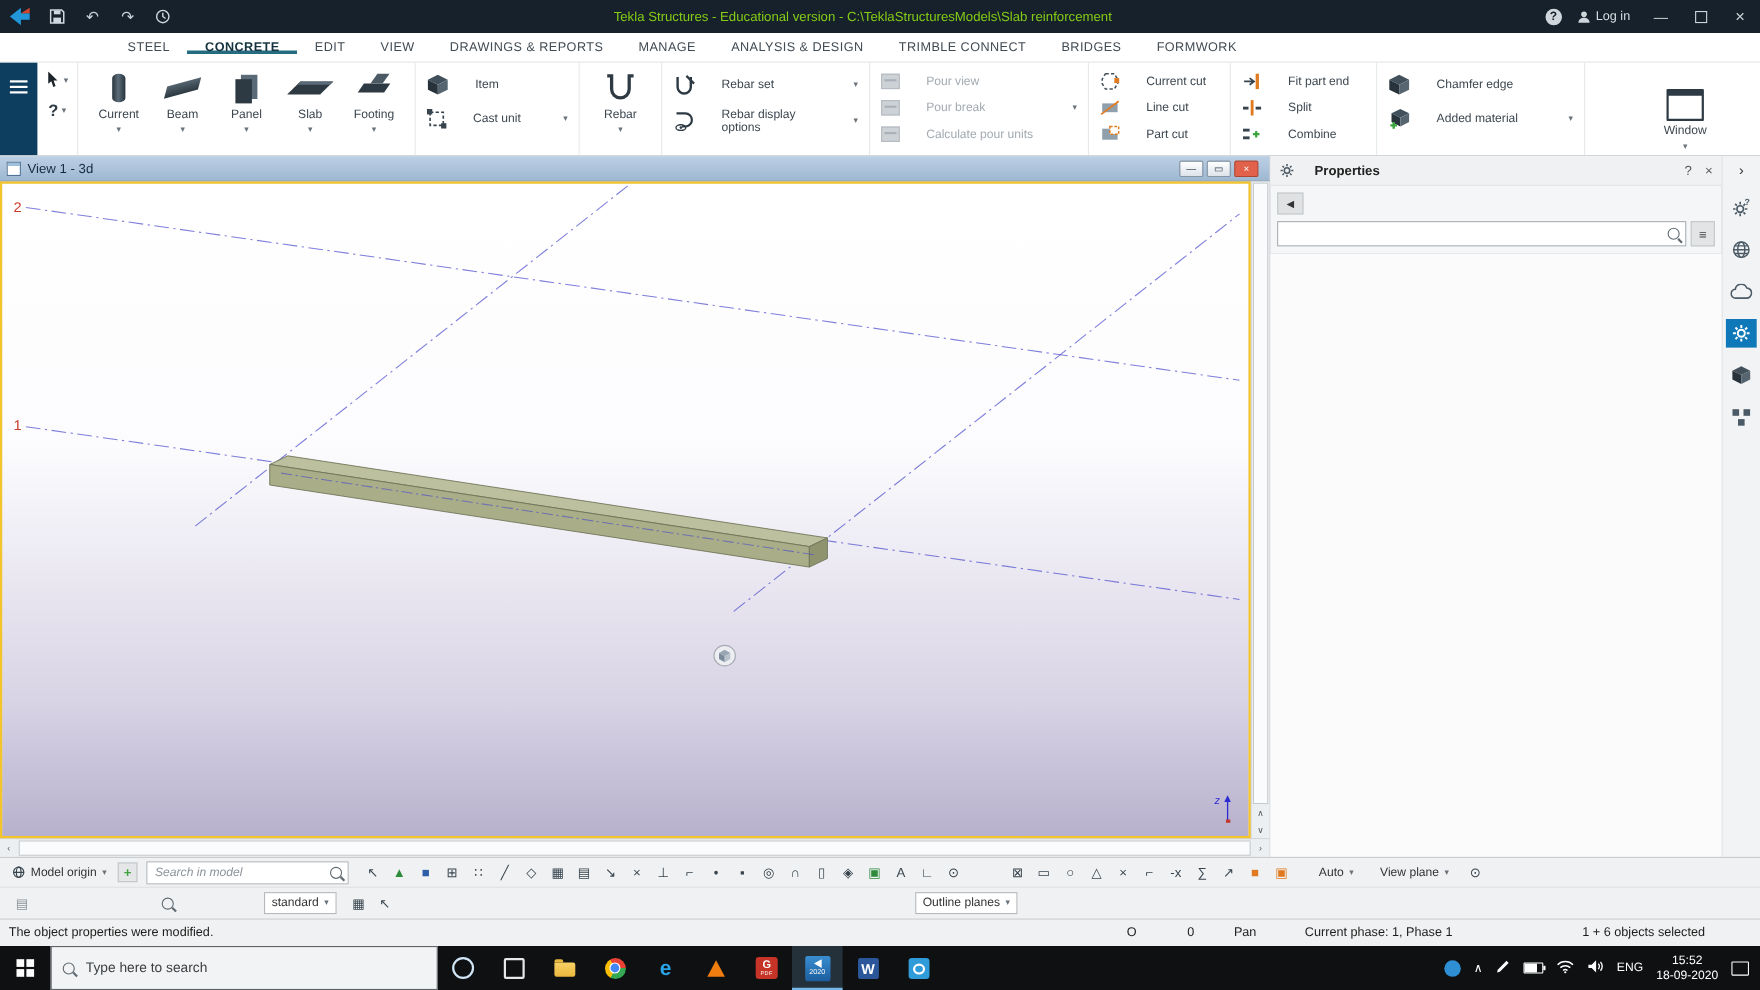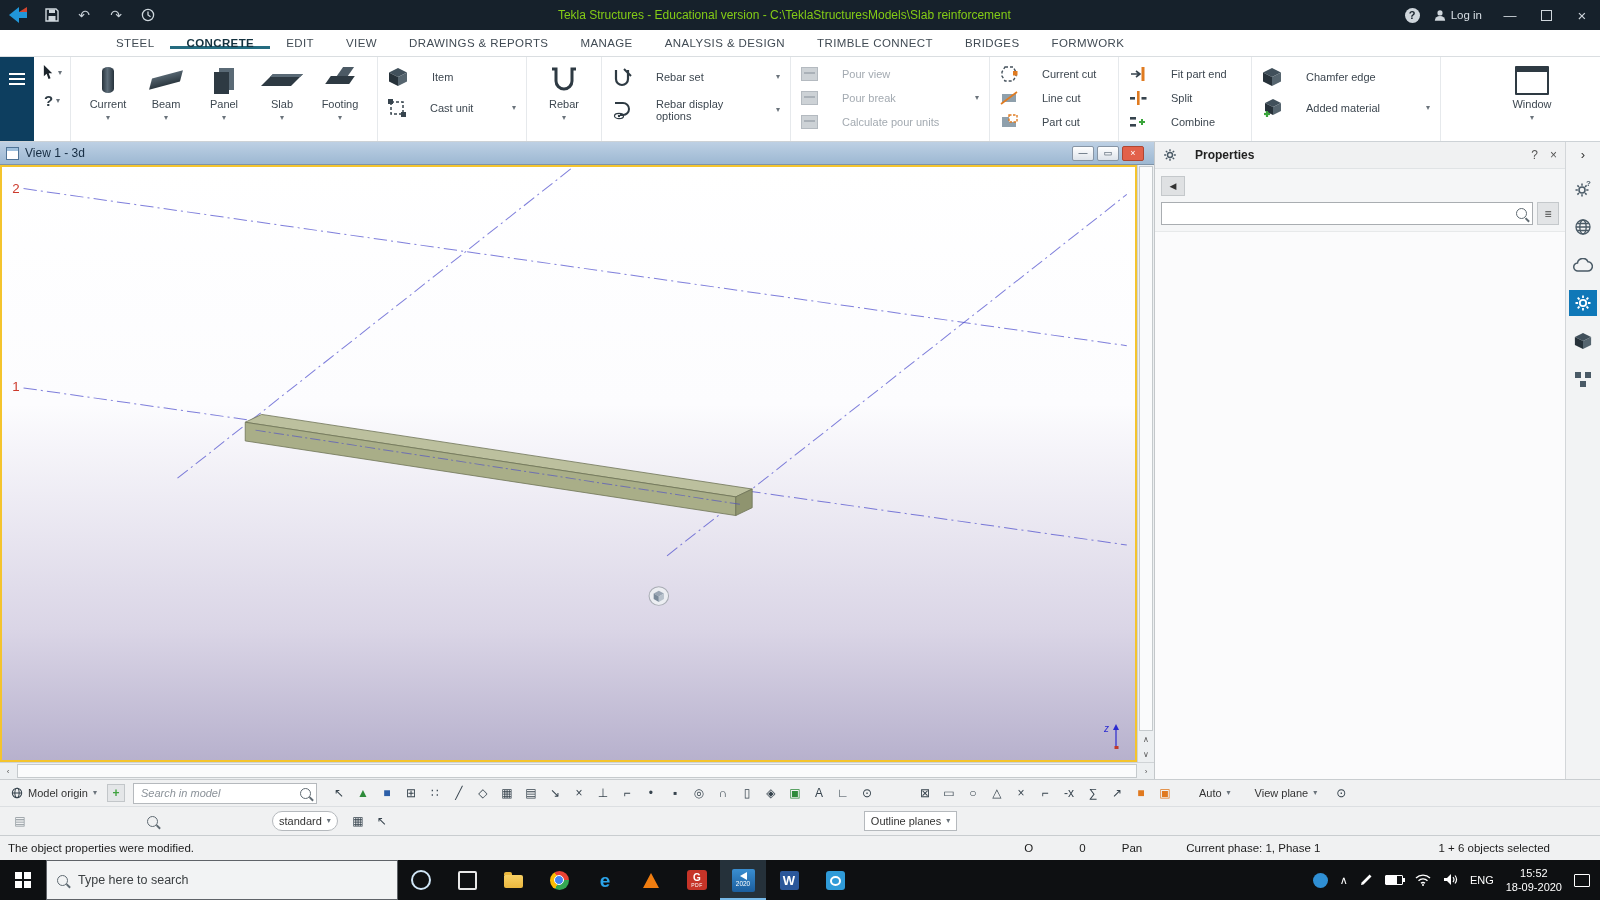--- a/index.html
+++ b/index.html
@@ -44,21 +44,21 @@
   .rrow{display:flex;align-items:center;gap:24px;background:none;border:0;font-family:inherit;font-size:11px;color:#3d4750;padding:0;min-height:19px;text-align:left;}
   .rrow .caret{margin-left:auto;}
   .rrow.disabled{color:#a3aab1;}
   .wrap2{width:76px;white-space:normal;}
   .g-castunit{width:128px;}
   .g-rebarset{width:168px;}
   .g-pour{width:178px;}
   .g-cut{width:108px;}
   .g-fit{width:112px;}
   .g-chamfer{width:168px;}
-  .window-big{margin-left:auto;margin-right:28px;border-right:0;}
+  .window-big{margin-left:auto;margin-right:28px;border-right:0;align-items:flex-end;}
 
   
   .ic-column{width:12px;height:26px;border-radius:6px/4px;background:linear-gradient(90deg,#27333c,#5d6d79 45%,#27333c);}
   .ic-beam{width:32px;height:10px;background:linear-gradient(#55646f,#2c3840);transform:rotate(-15deg) skewX(-30deg);}
   .ic-panel{width:15px;height:22px;background:#2e3a43;box-shadow:5px -4px 0 #5a6a76;transform:translate(-3px,3px);}
   .ic-slab{width:30px;height:9px;background:#2e3a43;border-top:3px solid #5a6a76;transform:skewX(-45deg);}
   .ic-footing{width:24px;height:8px;background:#2e3a43;position:relative;transform:skewX(-35deg);}
   .ic-footing::before{content:"";position:absolute;left:6px;top:-9px;width:11px;height:9px;background:#4c5a65;}
   .ic-window{width:30px;height:21px;border:2px solid #2e3a43;border-top-width:6px;background:#fff;border-radius:1px;}
   .ic-pour{width:15px;height:12px;background:#cdd2d6;border:1px solid #b4bac0;position:relative;flex:0 0 auto;}
@@ -640,21 +640,21 @@
       <span class="caret">▾</span>
     </button>
     <button class="ticon" style="margin-left:6px;">⊙</button>
   </div>
 
   <div class="tbar2">
     <button class="ticon" style="color:#8b949b;">▤</button>
     <button class="ticon" style="margin-left:108px;">
         <span class="mag"></span>
       </button>
-    <button class="dd boxed" style="margin-left:108px;border-radius:10px;">
+    <button class="dd boxed" style="margin-left:76px;">
       <span>standard</span>
       <span class="caret">▾</span>
     </button>
     <button class="ticon" style="margin-left:8px;">▦</button>
     <button class="ticon">↖</button>
     <button class="dd boxed" style="margin-left:470px;">
       <span>Outline planes</span>
       <span class="caret">▾</span>
     </button>
   </div>

